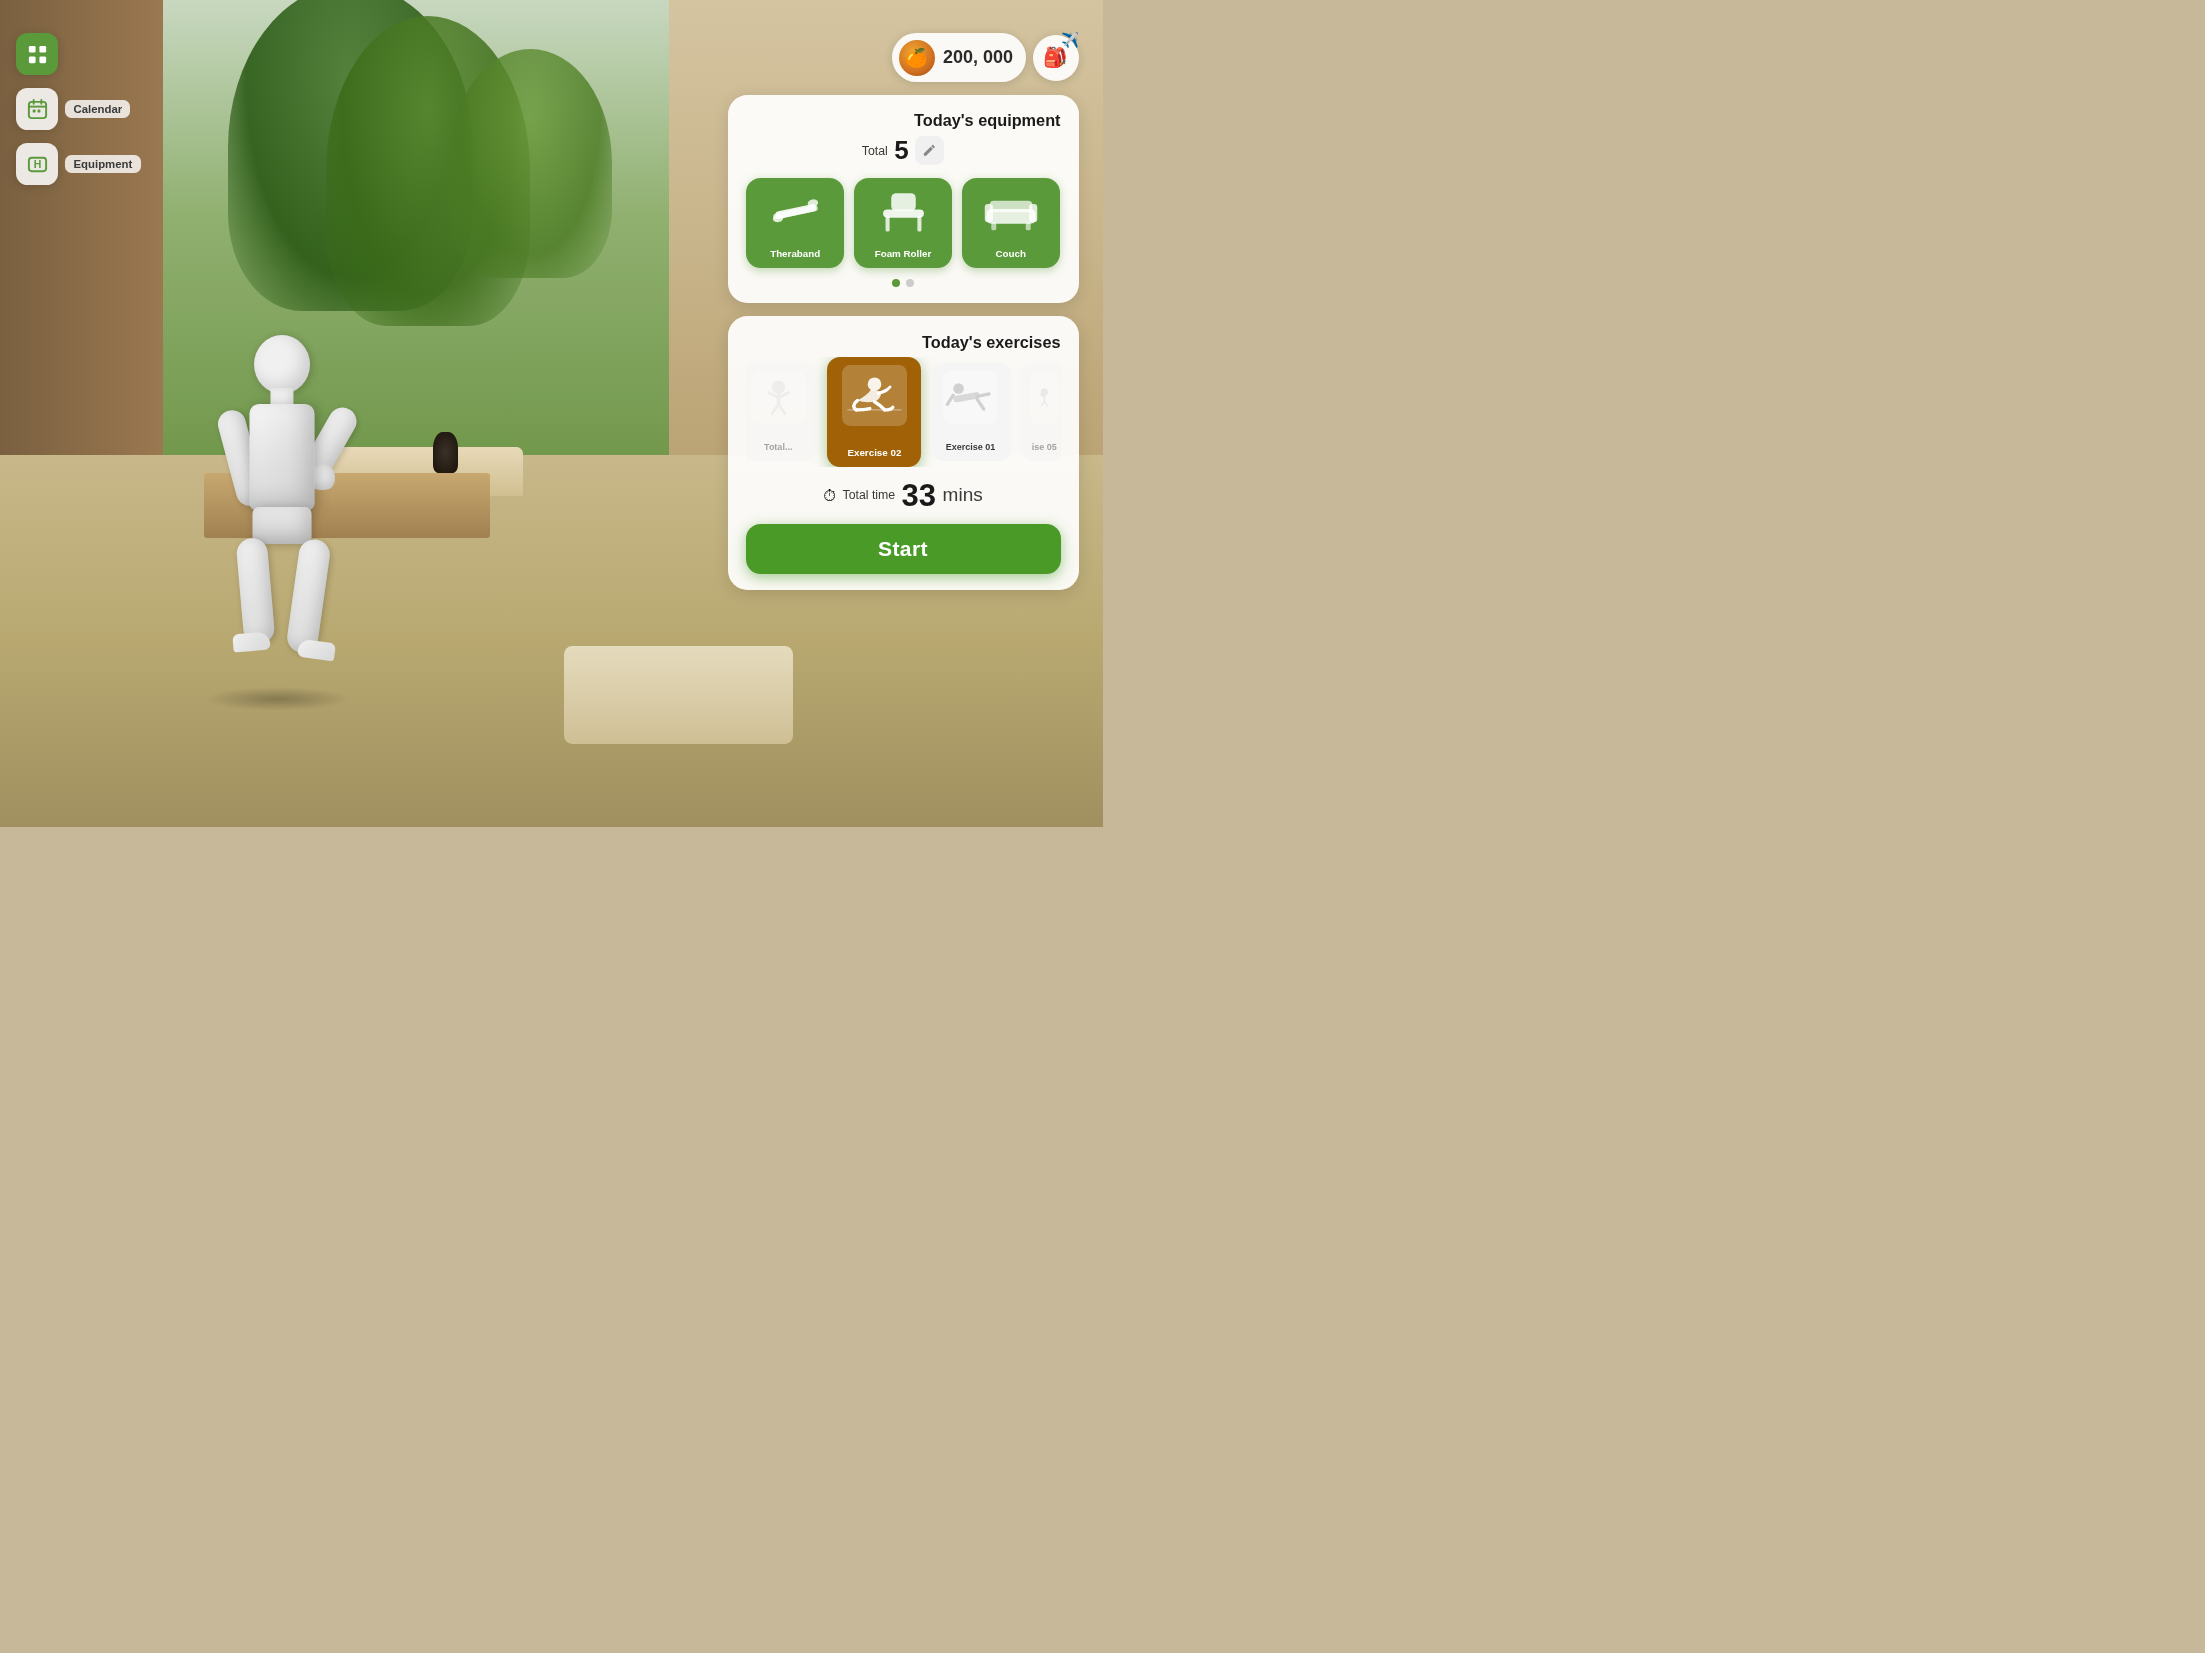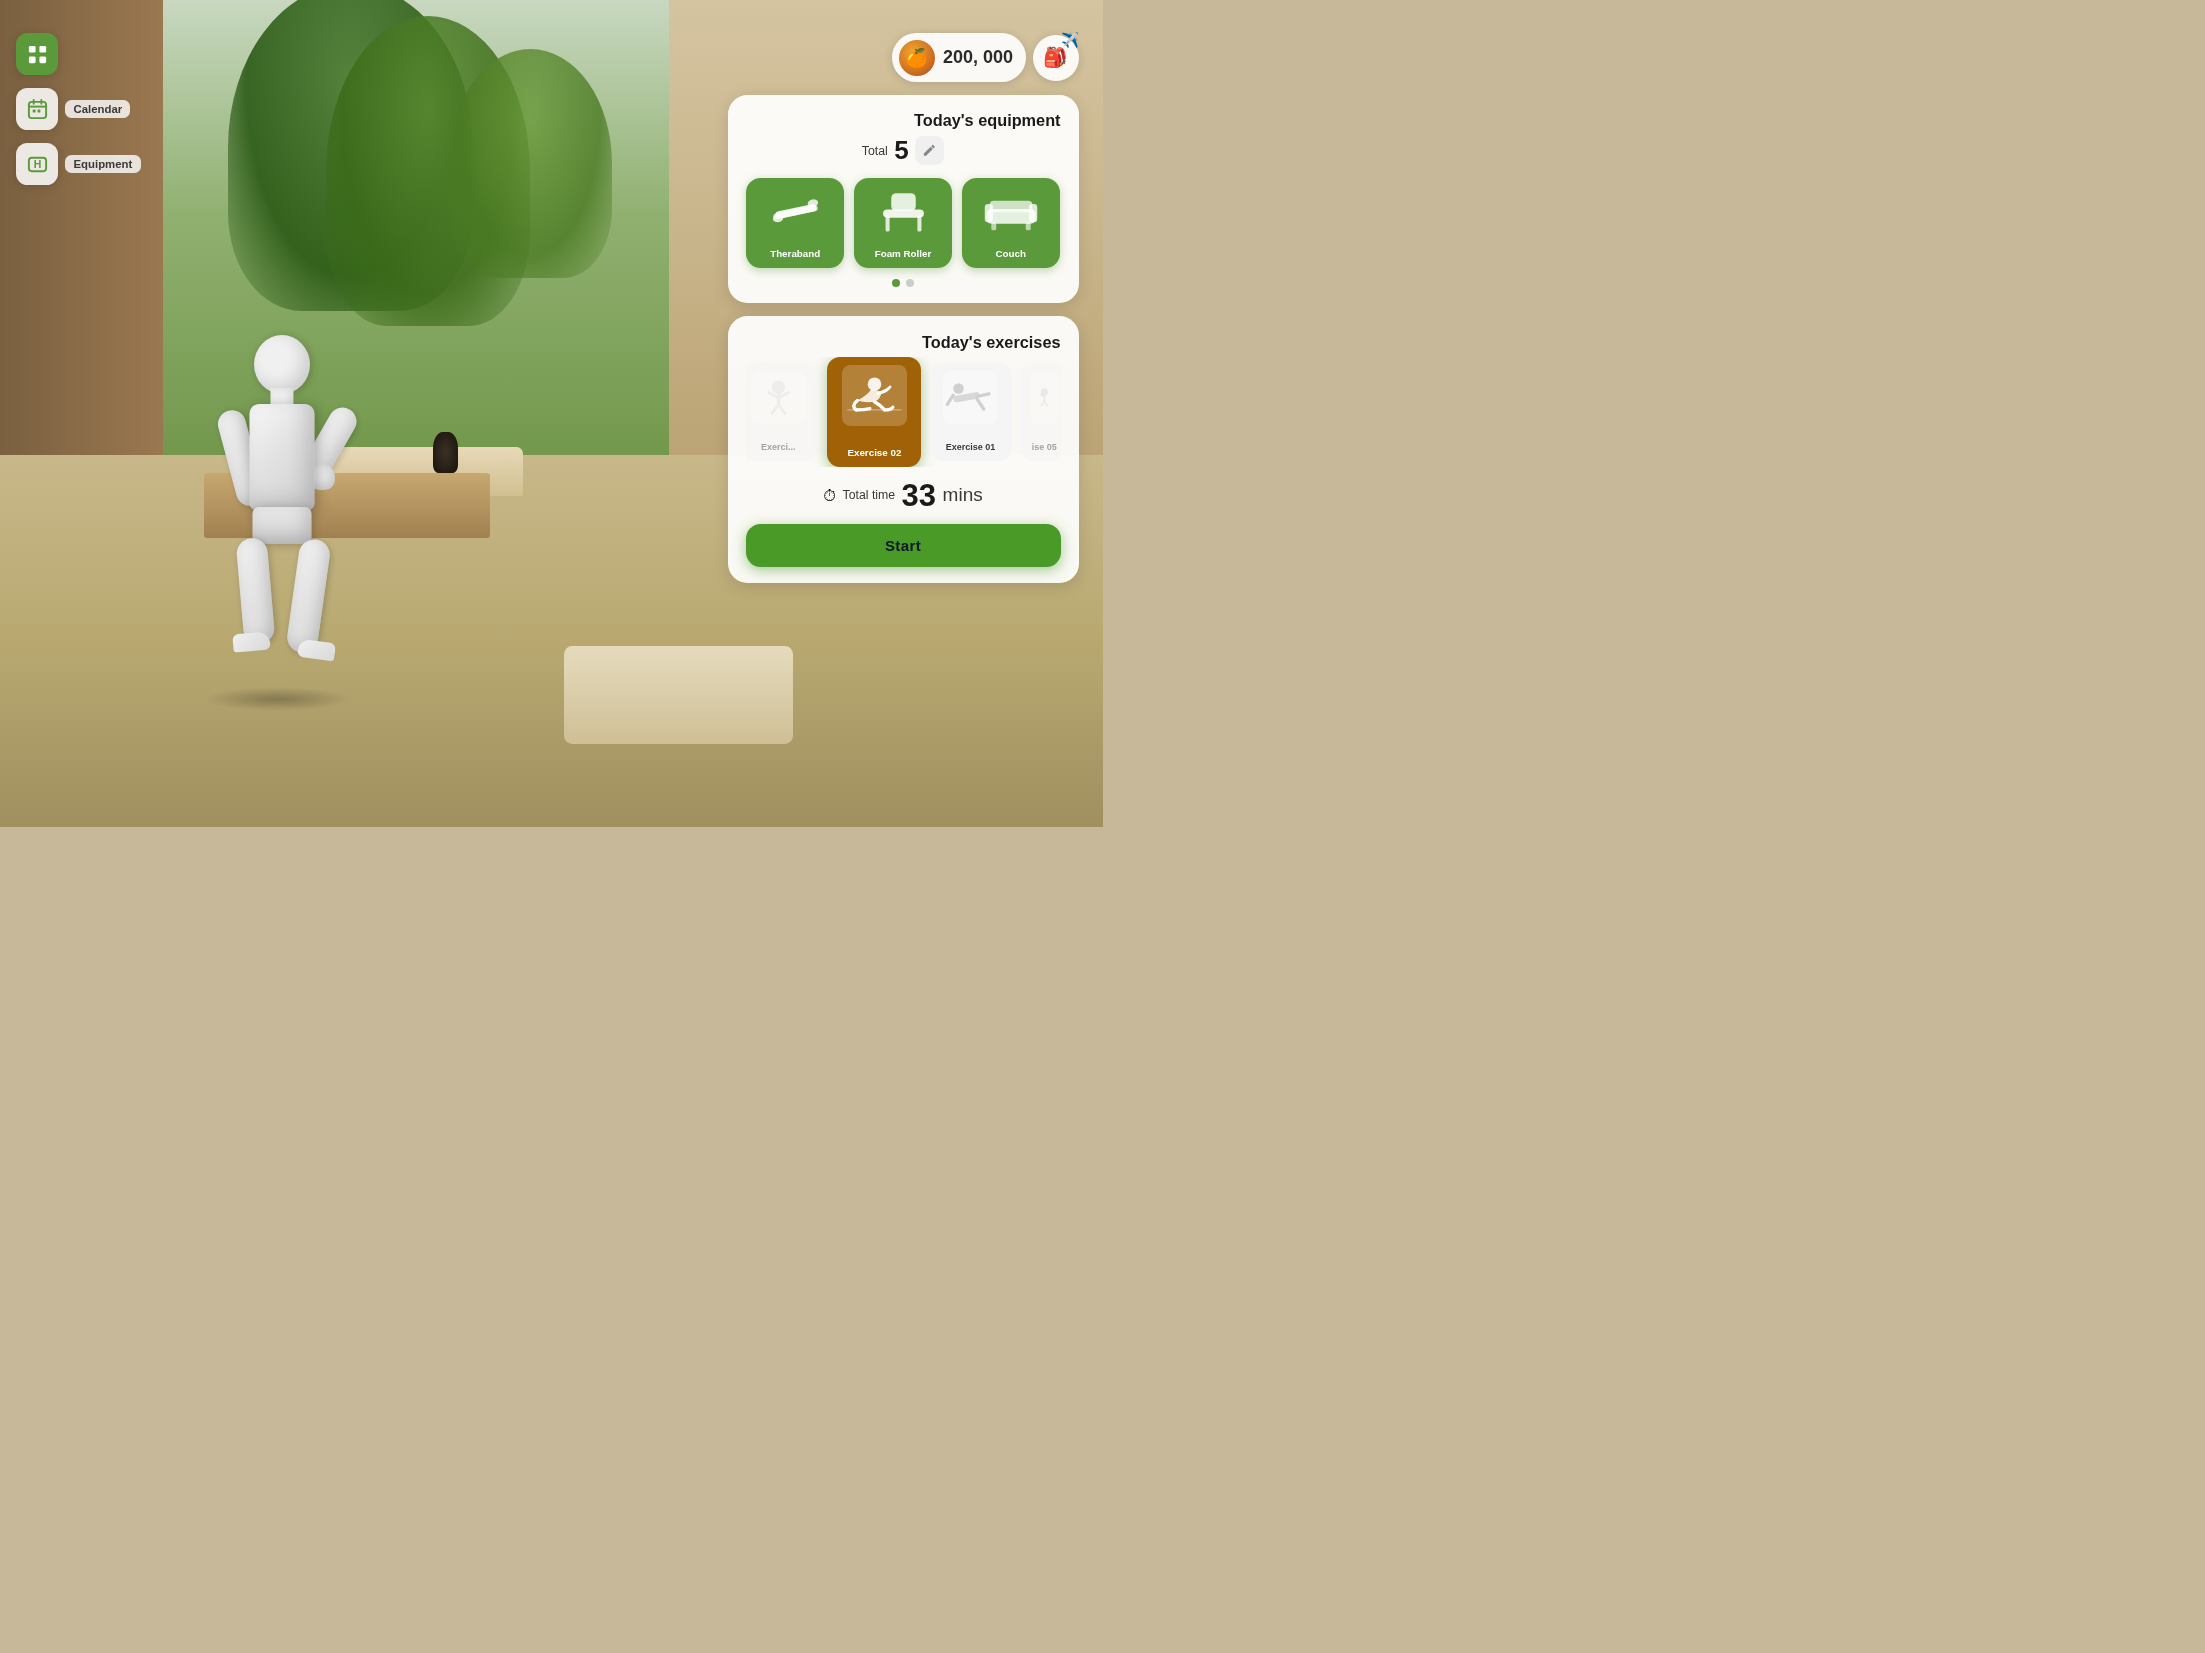--- a/index.html
+++ b/index.html
@@ -551,25 +551,25 @@
 
     .time-unit {
       font-size: 19px;
       color: #3a3a3a;
       font-weight: 500;
     }
 
     .start-btn {
       width: 100%;
       background: #4a9a28;
-      color: #0f172a;
+      color: #ffffff;
       border: none;
       border-radius: 14.7px;
       padding: 13px;
-      font-size: 15px;
+      font-size: 21px;
       font-weight: 800;
       cursor: pointer;
       box-shadow: 0 3.3px 13px rgba(74,154,40,0.5);
       letter-spacing: 0.4px;
     }
 
     
     .theraband-icon {
       width: 53px;
       height: 41px;
@@ -755,21 +755,21 @@
         <div class="exercise-thumbnail">
           <svg viewBox="0 0 80 55" width="53" height="37">
             <ellipse cx="40" cy="12" rx="10" ry="10" fill="#e0e0e0"></ellipse>
             <line x1="40" y1="22" x2="40" y2="38" stroke="#e0e0e0" stroke-width="5" stroke-linecap="round"></line>
             <line x1="40" y1="28" x2="25" y2="20" stroke="#e0e0e0" stroke-width="4" stroke-linecap="round"></line>
             <line x1="40" y1="28" x2="55" y2="20" stroke="#e0e0e0" stroke-width="4" stroke-linecap="round"></line>
             <line x1="40" y1="38" x2="30" y2="52" stroke="#e0e0e0" stroke-width="4" stroke-linecap="round"></line>
             <line x1="40" y1="38" x2="50" y2="52" stroke="#e0e0e0" stroke-width="4" stroke-linecap="round"></line>
           </svg>
         </div>
-        <span class="exercise-label">Exerci...</span>
+        <span class="exercise-label">Total...</span>
       </div>
 
       <div class="exercise-item active">
         <div class="exercise-thumbnail" style="background:rgba(255,255,255,0.2);">
 
           <svg viewBox="0 0 90 60" width="61" height="42">
 
             <line x1="5" y1="52" x2="85" y2="52" stroke="rgba(255,255,255,0.4)" stroke-width="2"></line>
 
             <ellipse cx="45" cy="14" rx="10" ry="10" fill="white" opacity="0.9"></ellipse>

